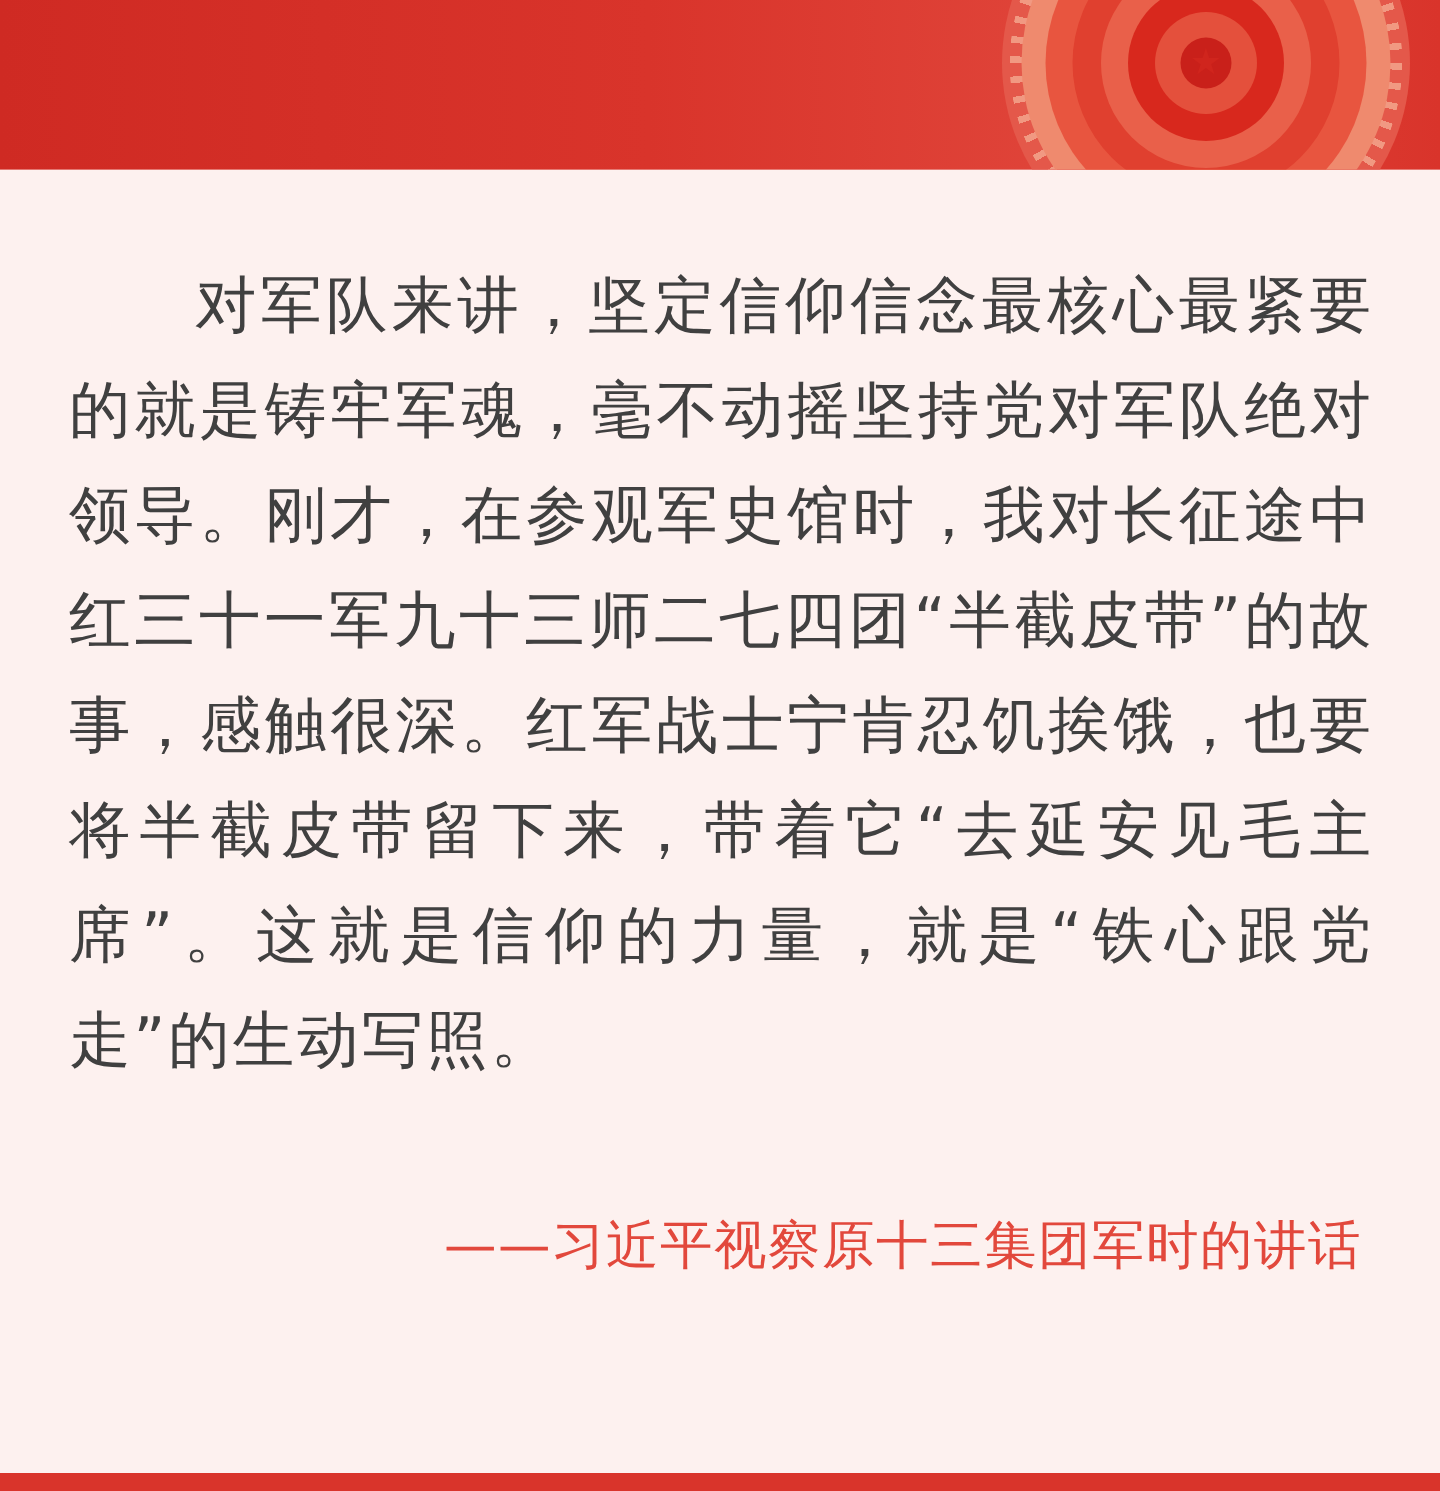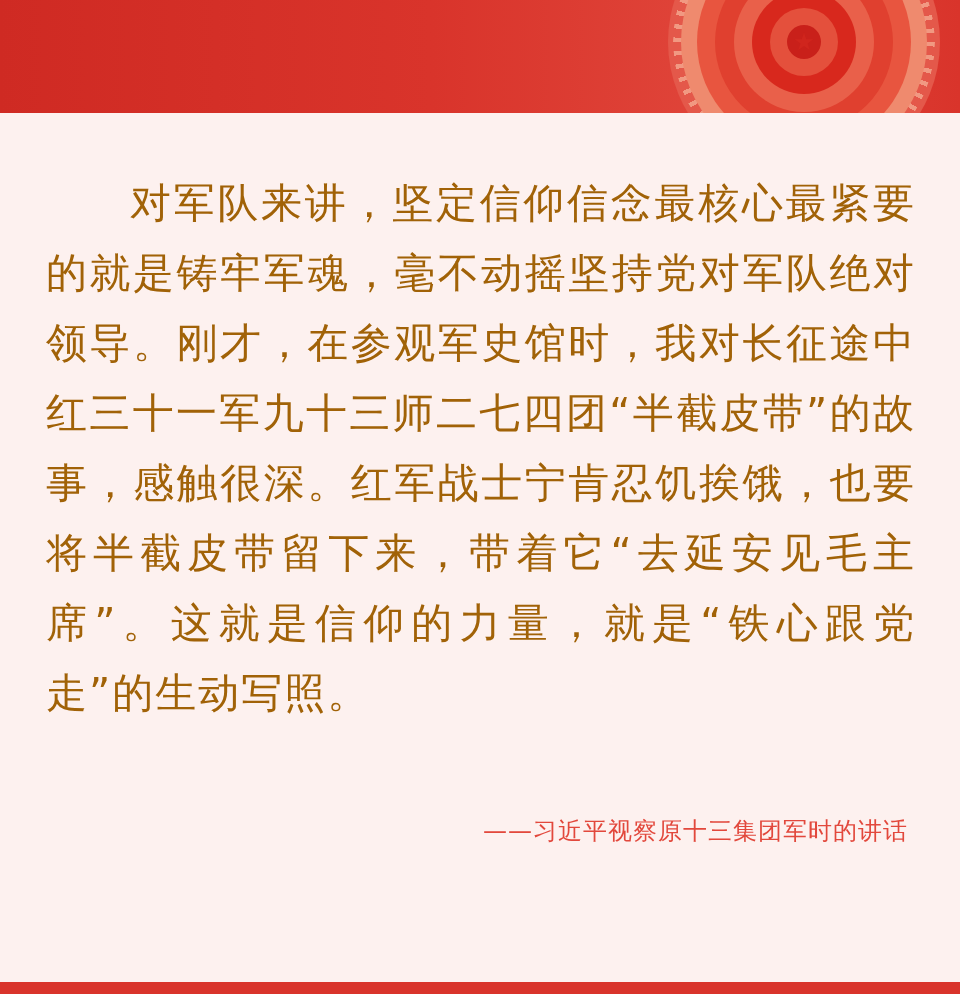--- a/index.html
+++ b/index.html
@@ -85,42 +85,42 @@
     text-align: center;
     font-size: 24px;
   }
 
   
   .quote {
     position: absolute;
     left: 46px;
     top: 168px;
     width: 870px;
-    color: #a16207;
+    color: #404040;
     font-family: "DejaVu Sans", "Liberation Sans", sans-serif;
     font-size: 41px;
     line-height: 70px;
     letter-spacing: 2px;
     text-align: justify;
     text-justify: inter-ideograph;
   }
   .quote p {
     margin: 0;
     text-indent: 84px;
   }
 
   .attribution {
     position: absolute;
     right: 52px;
     top: 800px;
     width: 840px;
     text-align: right;
     color: #e2483c;
     font-family: "DejaVu Sans", "Liberation Sans", sans-serif;
-    font-size: 24px;
+    font-size: 35px;
     line-height: 62px;
     letter-spacing: 1px;
   }
   .attribution .line2 {
     display: block;
   }
 
   
   .bottom-bar {
     position: absolute;

